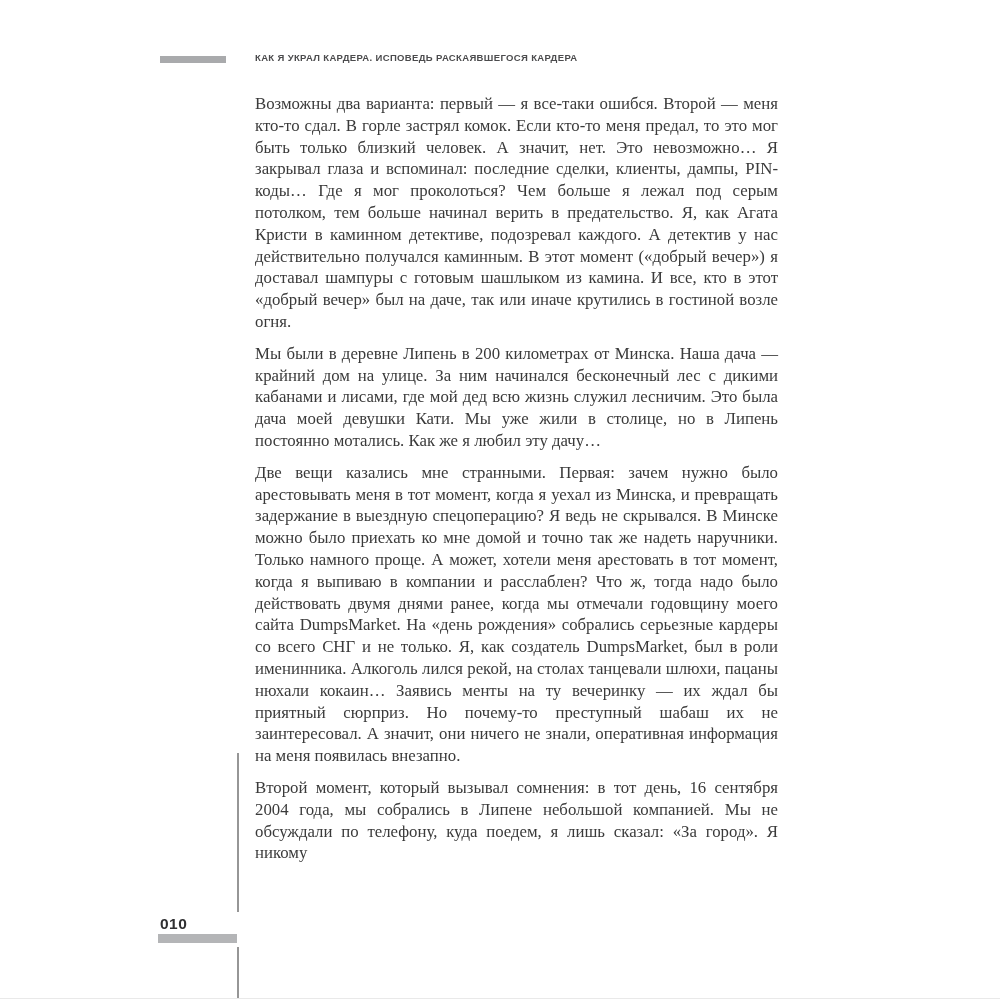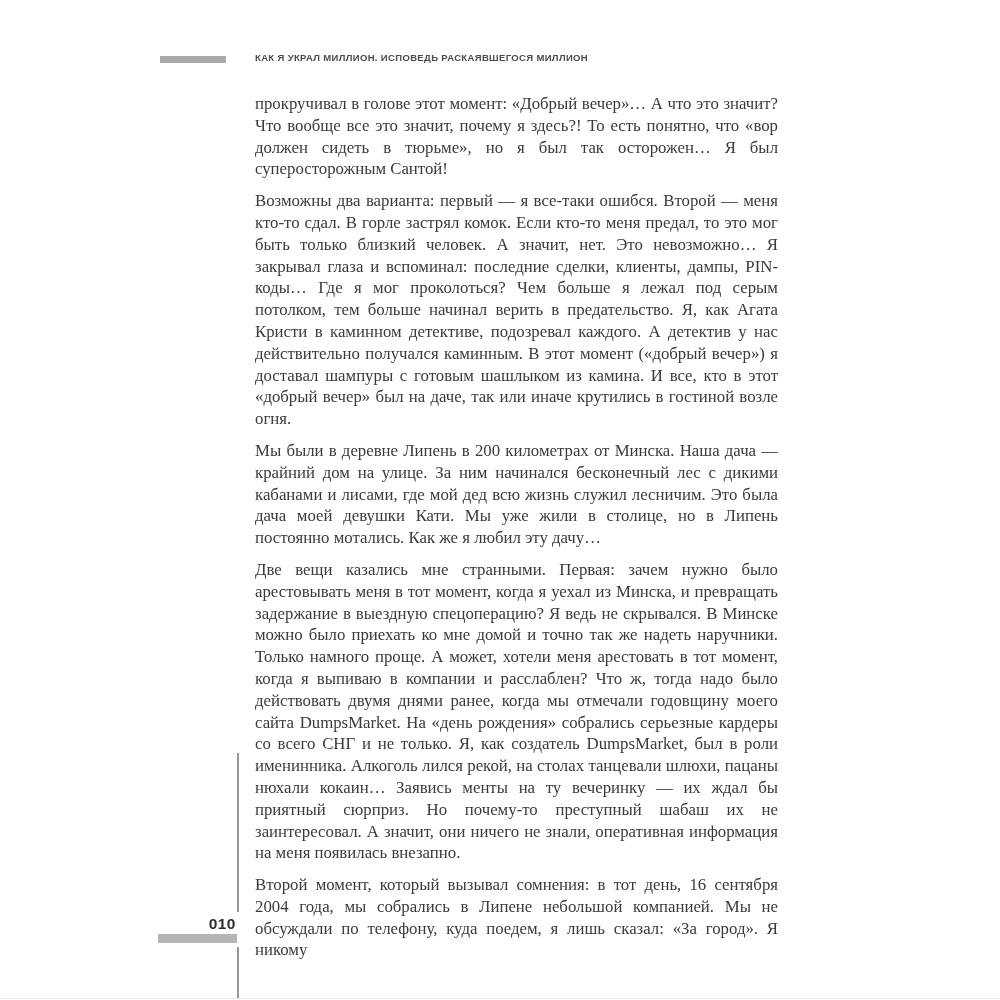--- a/index.html
+++ b/index.html
@@ -53,21 +53,21 @@
   }
   .text-column p:last-child {
     margin-bottom: 0;
   }
   
   .page-number {
     position: absolute;
     left: 160px;
     top: 915px;
     width: 76px;
-    text-align: right;
+    text-align: left;
     font-family: "Liberation Sans", "DejaVu Sans", sans-serif;
     font-size: 15.5px;
     font-weight: 700;
     letter-spacing: 0.5px;
     color: #2f2f31;
   }
   .footer-bar {
     position: absolute;
     left: 158px;
     top: 934px;
@@ -98,24 +98,23 @@
     height: 1px;
     background: #e9e9e9;
   }
 </style>
 </head>
 <body>
 
 <div class="page">
 
   <div class="header-bar"></div>
-  <div class="header-title">КАК Я УКРАЛ МИЛЛИОН. ИСПОВЕДЬ РАСКАЯВШЕГОСЯ МИЛЛИОН</div>
+  <div class="header-title">КАК Я УКРАЛ КАРДЕРА. ИСПОВЕДЬ РАСКАЯВШЕГОСЯ КАРДЕРА</div>
 
   <div class="text-column">
-    <p>прокручивал в голове этот момент: «Добрый вечер»… А что это значит? Что вообще все это значит, почему я здесь?! То есть понятно, что «вор должен сидеть в тюрьме», но я был так осторожен… Я был суперосторожным Сантой!</p>
     <p>Возможны два варианта: первый — я все-таки ошибся. Второй — меня кто-то сдал. В горле застрял комок. Если кто-то меня предал, то это мог быть только близкий человек. А значит, нет. Это невозможно… Я закрывал глаза и вспоминал: последние сделки, клиенты, дампы, PIN-коды… Где я мог проколоться? Чем больше я лежал под серым потолком, тем больше начинал верить в предательство. Я, как Агата Кристи в каминном детективе, подозревал каждого. А детектив у нас действительно получался каминным. В этот момент («добрый вечер») я доставал шампуры с готовым шашлыком из камина. И все, кто в этот «добрый вечер» был на даче, так или иначе крутились в гостиной возле огня.</p>
     <p>Мы были в деревне Липень в 200 километрах от Минска. Наша дача — крайний дом на улице. За ним начинался бесконечный лес с дикими кабанами и лисами, где мой дед всю жизнь служил лесничим. Это была дача моей девушки Кати. Мы уже жили в столице, но в Липень постоянно мотались. Как же я любил эту дачу…</p>
     <p>Две вещи казались мне странными. Первая: зачем нужно было арестовывать меня в тот момент, когда я уехал из Минска, и превращать задержание в выездную спецоперацию? Я ведь не скрывался. В Минске можно было приехать ко мне домой и точно так же надеть наручники. Только намного проще. А может, хотели меня арестовать в тот момент, когда я выпиваю в компании и расслаблен? Что ж, тогда надо было действовать двумя днями ранее, когда мы отмечали годовщину моего сайта DumpsMarket. На «день рождения» собрались серьезные кардеры со всего СНГ и не только. Я, как создатель DumpsMarket, был в роли именинника. Алкоголь лился рекой, на столах танцевали шлюхи, пацаны нюхали кокаин… Заявись менты на ту вечеринку — их ждал бы приятный сюрприз. Но почему-то преступный шабаш их не заинтересовал. А значит, они ничего не знали, оперативная информация на меня появилась внезапно.</p>
     <p>Второй момент, который вызывал сомнения: в тот день, 16 сентября 2004 года, мы собрались в Липене небольшой компанией. Мы не обсуждали по телефону, куда поедем, я лишь сказал: «За город». Я никому</p>
   </div>
 
   <div class="page-number">010</div>
   <div class="footer-bar"></div>
 
   <div class="vrule vrule-upper"></div>

